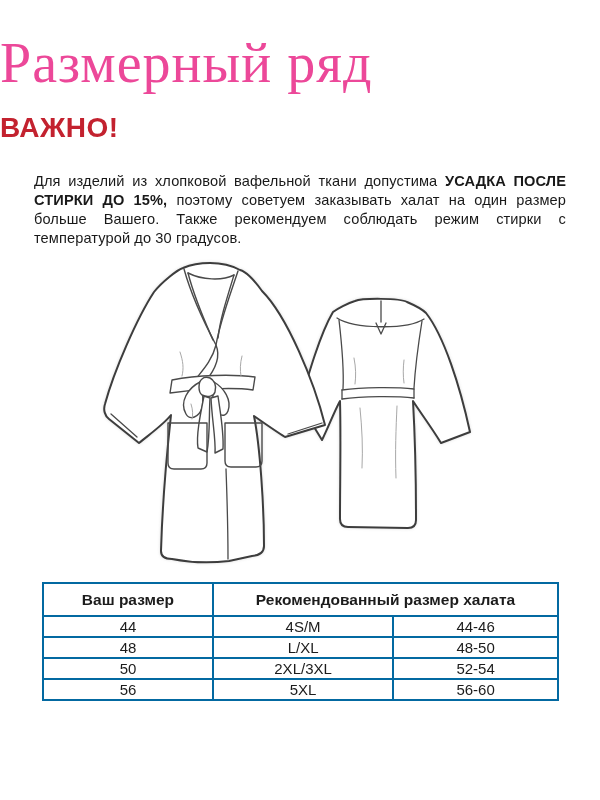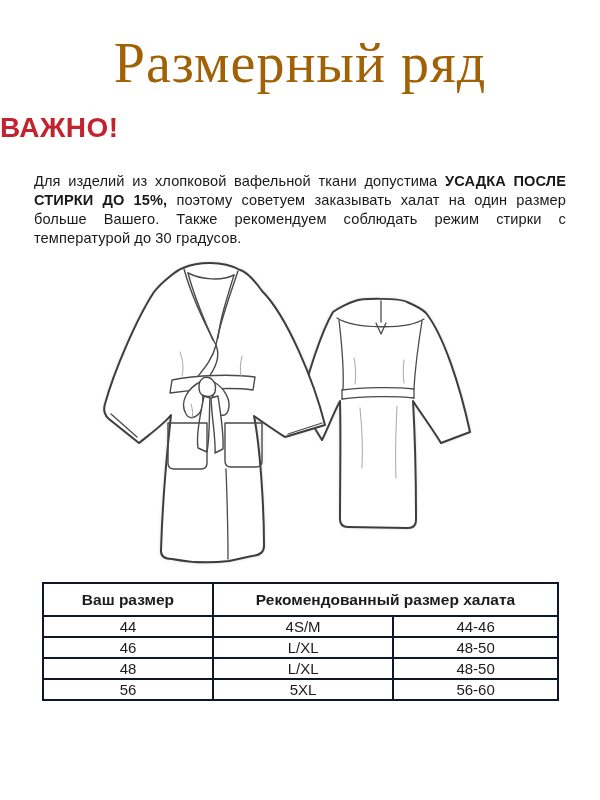--- a/index.html
+++ b/index.html
@@ -4,27 +4,27 @@
 <style>
   html,body { margin:0; padding:0; background:#ffffff; }
   body {
     width:600px; height:800px; overflow:hidden;
     font-family:"Liberation Sans", sans-serif;
     color:#1b1b1b;
     position:relative;
   }
   .page-title {
     margin:30px 0 0 0;
-    text-align:center;
+    text-align:left;
     font-family:"Liberation Serif", serif;
     font-weight:400;
     font-size:56px;
     line-height:1.2;
     letter-spacing:1px;
-    color:#a16207;
+    color:#ec4899;
   }
   .important-heading {
     margin:15px 0 0 0;
     font-size:28px;
     line-height:1.15;
     font-weight:800;
     letter-spacing:.5px;
     color:#c3222f;
   }
   .notice-paragraph {
@@ -42,21 +42,21 @@
     margin:8px 0 0 92px;
   }
   .illustration svg { filter:drop-shadow(0 0 1.5px rgba(60,60,60,.18)); }
   table.size-table {
     width:517px;
     margin:4px 0 0 42px;
     border-collapse:collapse;
     table-layout:fixed;
   }
   table.size-table th, table.size-table td {
-    border:2px solid #0f172a;
+    border:2px solid #0369a1;
     text-align:center;
     vertical-align:middle;
     padding:0;
     color:#1c1c1c;
   }
   table.size-table th {
     height:31px;
     font-size:15.5px;
     font-weight:700;
   }
@@ -176,28 +176,28 @@
       <th colspan="2">Рекомендованный размер халата</th>
     </tr>
   </thead>
   <tbody>
     <tr>
       <td>44</td>
       <td>4S/M</td>
       <td>44-46</td>
     </tr>
     <tr>
-      <td>46</td>
-      <td>L/XL</td>
-      <td>48-50</td>
-    </tr>
-    <tr>
       <td>48</td>
       <td>L/XL</td>
       <td>48-50</td>
     </tr>
     <tr>
+      <td>50</td>
+      <td>2XL/3XL</td>
+      <td>52-54</td>
+    </tr>
+    <tr>
       <td>56</td>
       <td>5XL</td>
       <td>56-60</td>
     </tr>
   </tbody>
 </table>
 
 </body></html>

